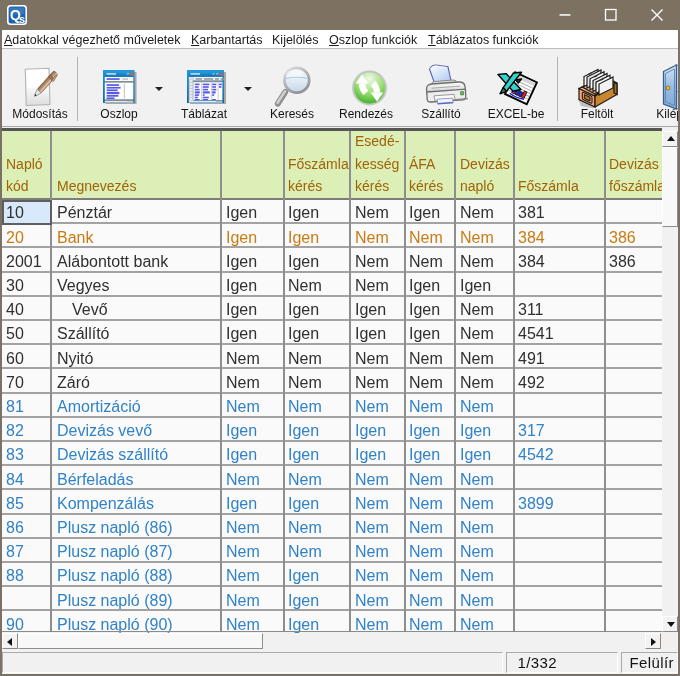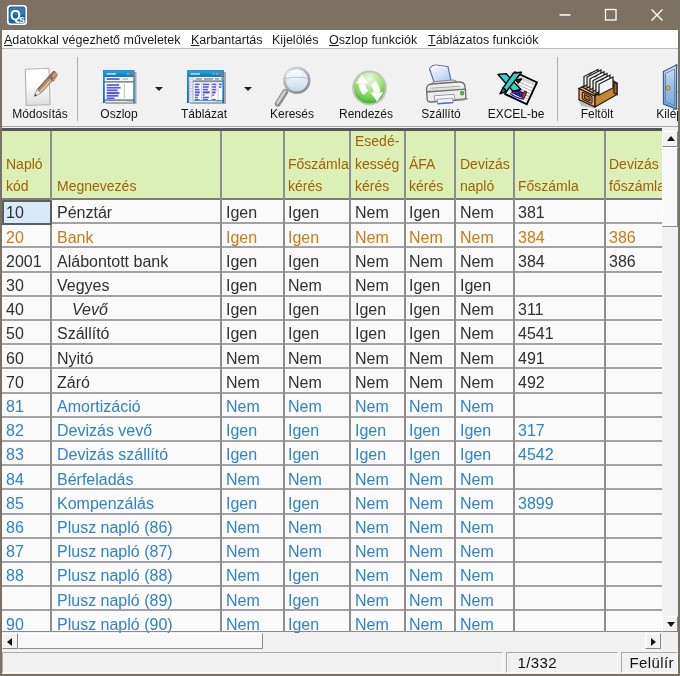--- a/index.html
+++ b/index.html
@@ -395,21 +395,21 @@
 <div class="abs cell k" style="left:518px;top:253.8px;">384</div>
 <div class="abs cell k" style="left:609px;top:253.8px;">386</div>
 <div class="abs cell k" style="left:6px;top:278.0px;">30</div>
 <div class="abs cell k" style="left:57px;top:278.0px;">Vegyes</div>
 <div class="abs cell k" style="left:226px;top:278.0px;">Igen</div>
 <div class="abs cell k" style="left:288px;top:278.0px;">Nem</div>
 <div class="abs cell k" style="left:355px;top:278.0px;">Nem</div>
 <div class="abs cell k" style="left:409px;top:278.0px;">Igen</div>
 <div class="abs cell k" style="left:460px;top:278.0px;">Igen</div>
 <div class="abs cell k" style="left:6px;top:302.2px;">40</div>
-<div class="abs cell k" style="left:72px;top:302.2px;font-style:italic;">Vevő</div>
+<div class="abs cell k" style="left:72px;top:302.2px;">Vevő</div>
 <div class="abs cell k" style="left:226px;top:302.2px;">Igen</div>
 <div class="abs cell k" style="left:288px;top:302.2px;">Igen</div>
 <div class="abs cell k" style="left:355px;top:302.2px;">Igen</div>
 <div class="abs cell k" style="left:409px;top:302.2px;">Igen</div>
 <div class="abs cell k" style="left:460px;top:302.2px;">Nem</div>
 <div class="abs cell k" style="left:518px;top:302.2px;">311</div>
 <div class="abs cell k" style="left:6px;top:326.4px;">50</div>
 <div class="abs cell k" style="left:57px;top:326.4px;">Szállító</div>
 <div class="abs cell k" style="left:226px;top:326.4px;">Igen</div>
 <div class="abs cell k" style="left:288px;top:326.4px;">Igen</div>

